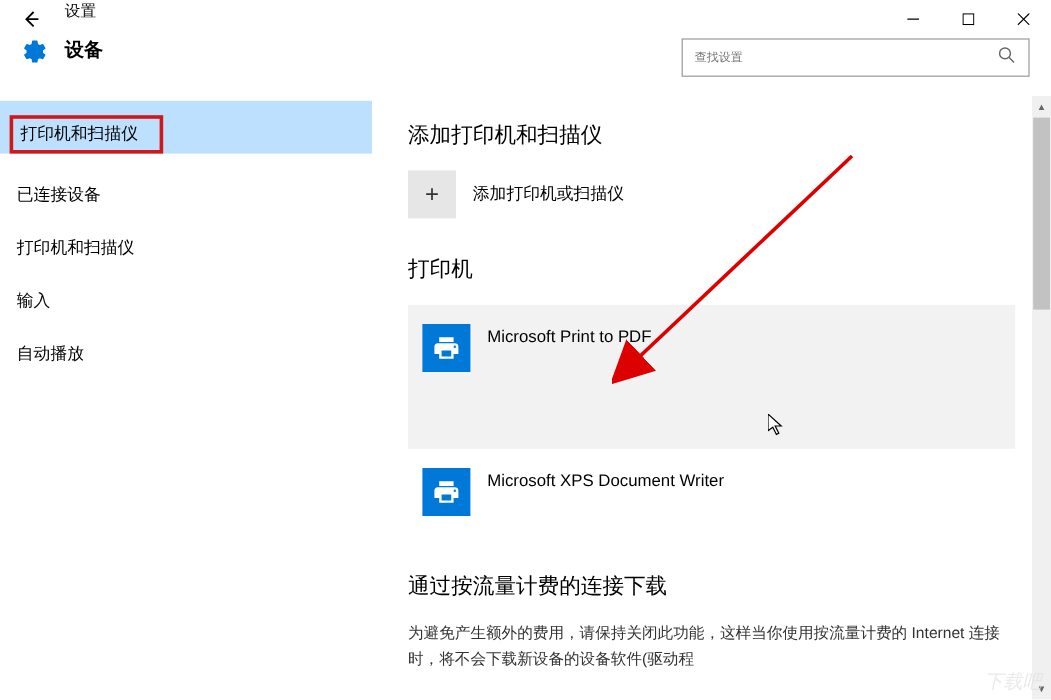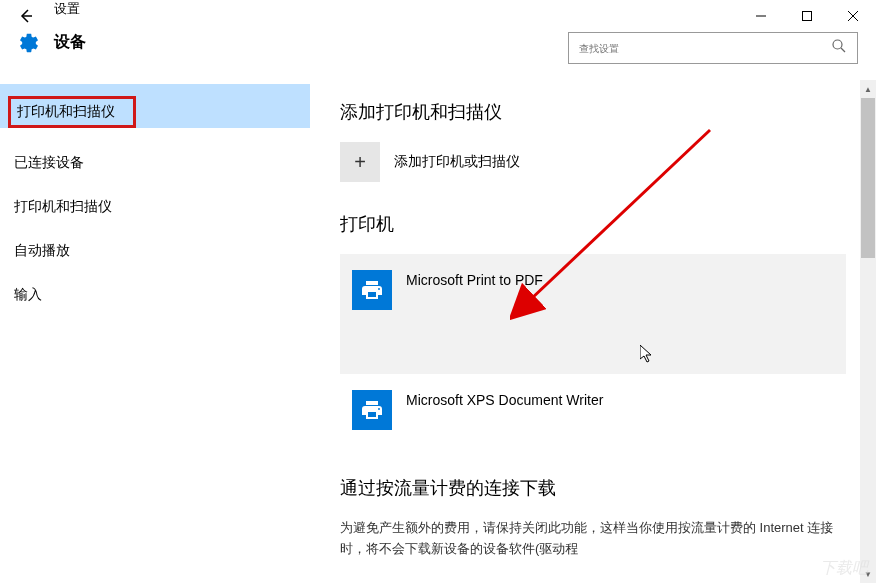--- a/index.html
+++ b/index.html
@@ -103,24 +103,24 @@
     <div class="sidebar-item active">
       <span class="highlight-box">打印机和扫描仪</span>
     </div>
     <div class="sidebar-item">
       <span>已连接设备</span>
     </div>
     <div class="sidebar-item">
       <span>打印机和扫描仪</span>
     </div>
     <div class="sidebar-item">
-      <span>自动播放</span>
+      <span>输入</span>
     </div>
     <div class="sidebar-item">
-      <span>输入</span>
+      <span>自动播放</span>
     </div>
   </div>
 
   <div class="main">
     <div class="section-title">添加打印机和扫描仪</div>
     <div class="add-row">
       <div class="plus-box">+</div>
       <span class="add-label">添加打印机或扫描仪</span>
     </div>
 

